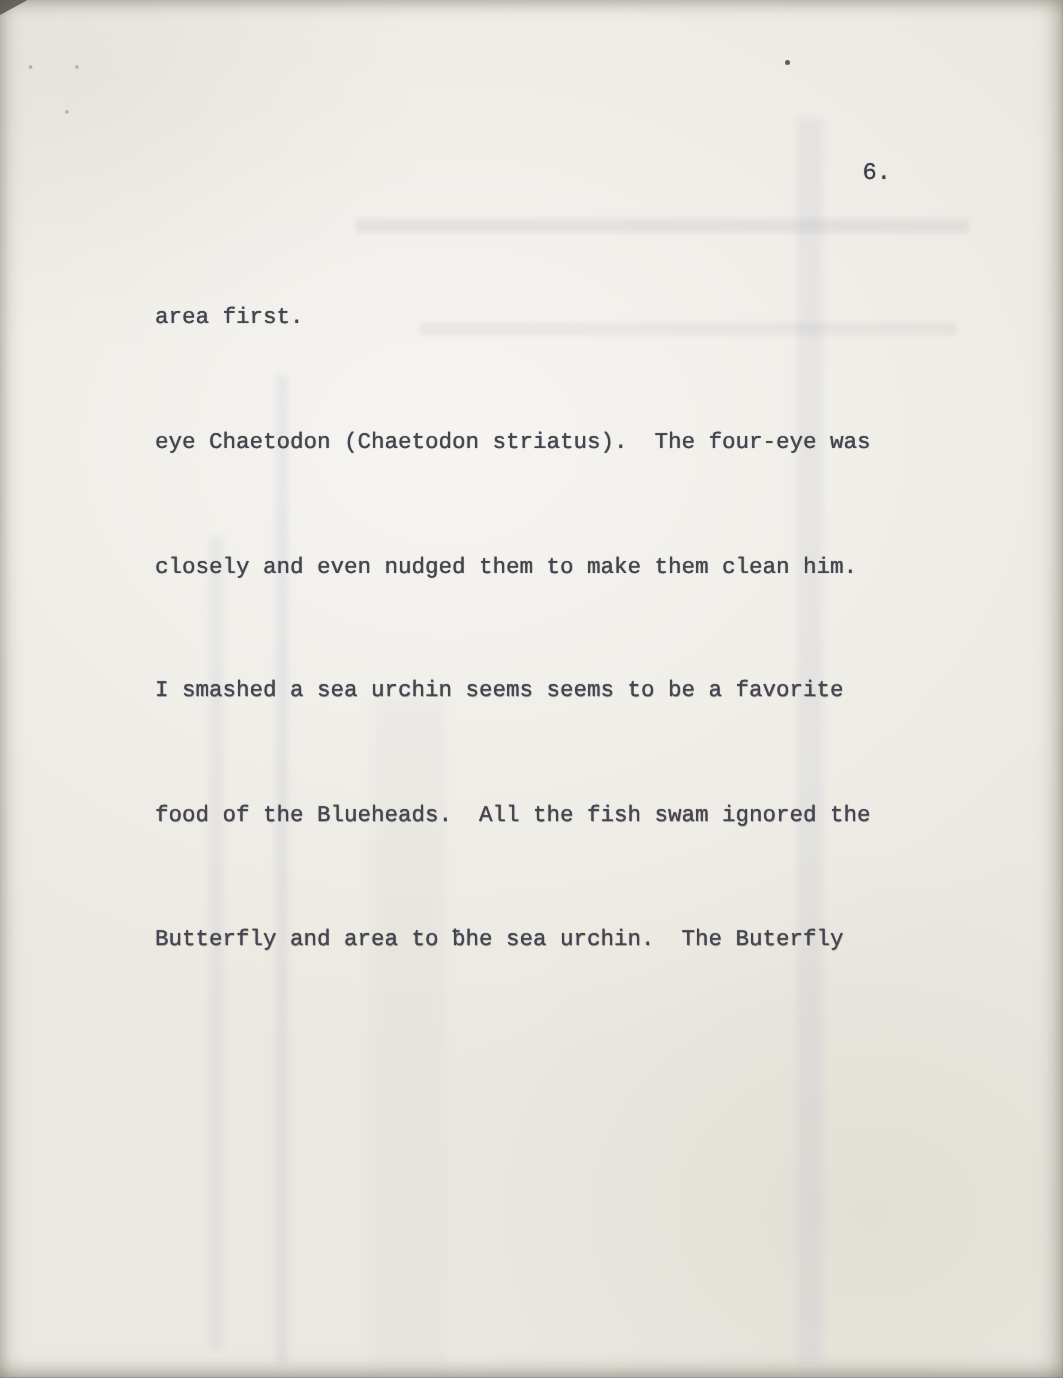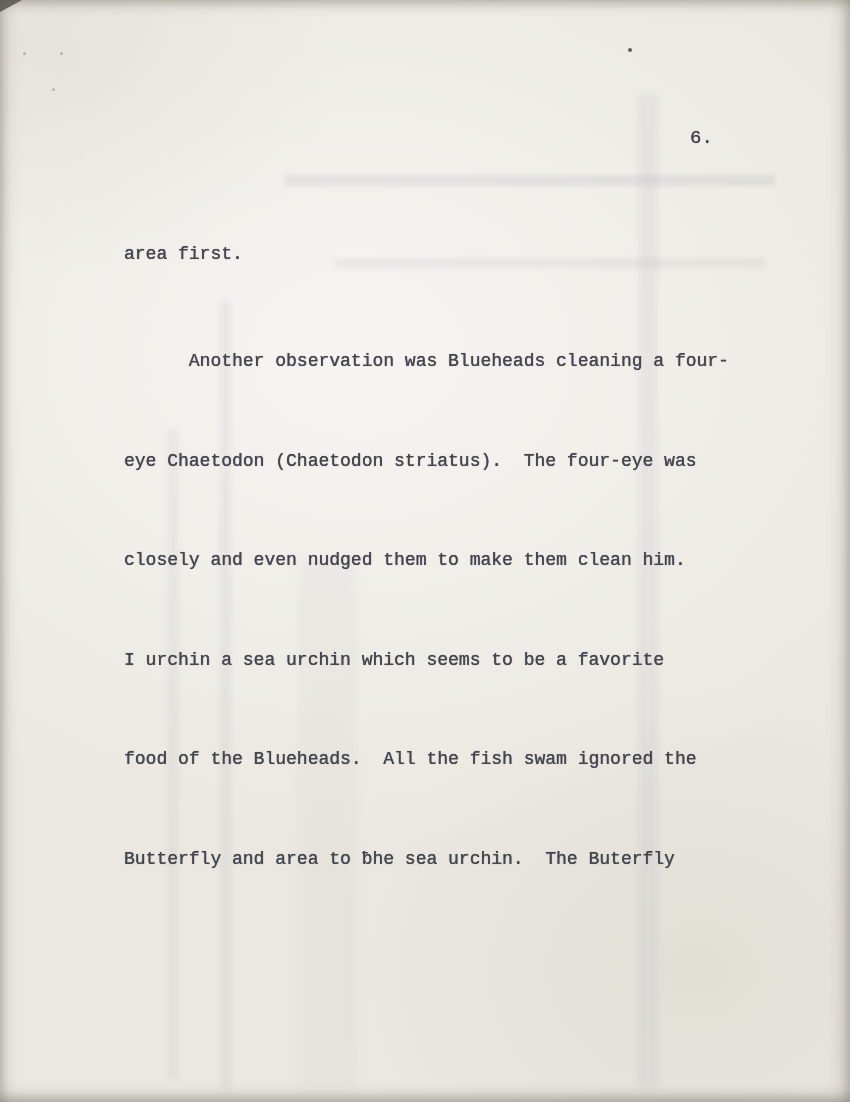--- a/index.html
+++ b/index.html
@@ -72,24 +72,23 @@
 
   <div class="speck" style="left:23px; top:52px; width:3px; height:3px; background:rgba(120,110,95,0.45);"></div>
   <div class="speck" style="left:60px; top:52px; width:3px; height:3px; background:rgba(120,110,95,0.40);"></div>
   <div class="speck" style="left:52px; top:88px; width:3px; height:3px; background:rgba(120,110,95,0.40);"></div>
   <div class="speck" style="left:628px; top:48px; width:4px; height:4px; background:rgba(55,55,62,0.8);"></div>
 
   <div class="page-number">6.</div>
 
   <div class="text-block">
     <div class="line">area first.</div>
-    <div class="line pgap-lg">      Another observation was Blueheads cleaning a four-</div>
     <div class="line">eye Chaetodon (Chaetodon striatus).  The four-eye was</div>
     <div class="line">closely and even nudged them to make them clean him.</div>
-    <div class="line">I urchin a sea urchin which seems to be a favorite</div>
+    <div class="line">I smashed a sea urchin seems seems to be a favorite</div>
     <div class="line">food of the Blueheads.  All the fish swam ignored the</div>
     <div class="line">Butterfly and area to ƀhe sea urchin.  The Buterfly</div>
     
     
     
     
     
     
     
     

